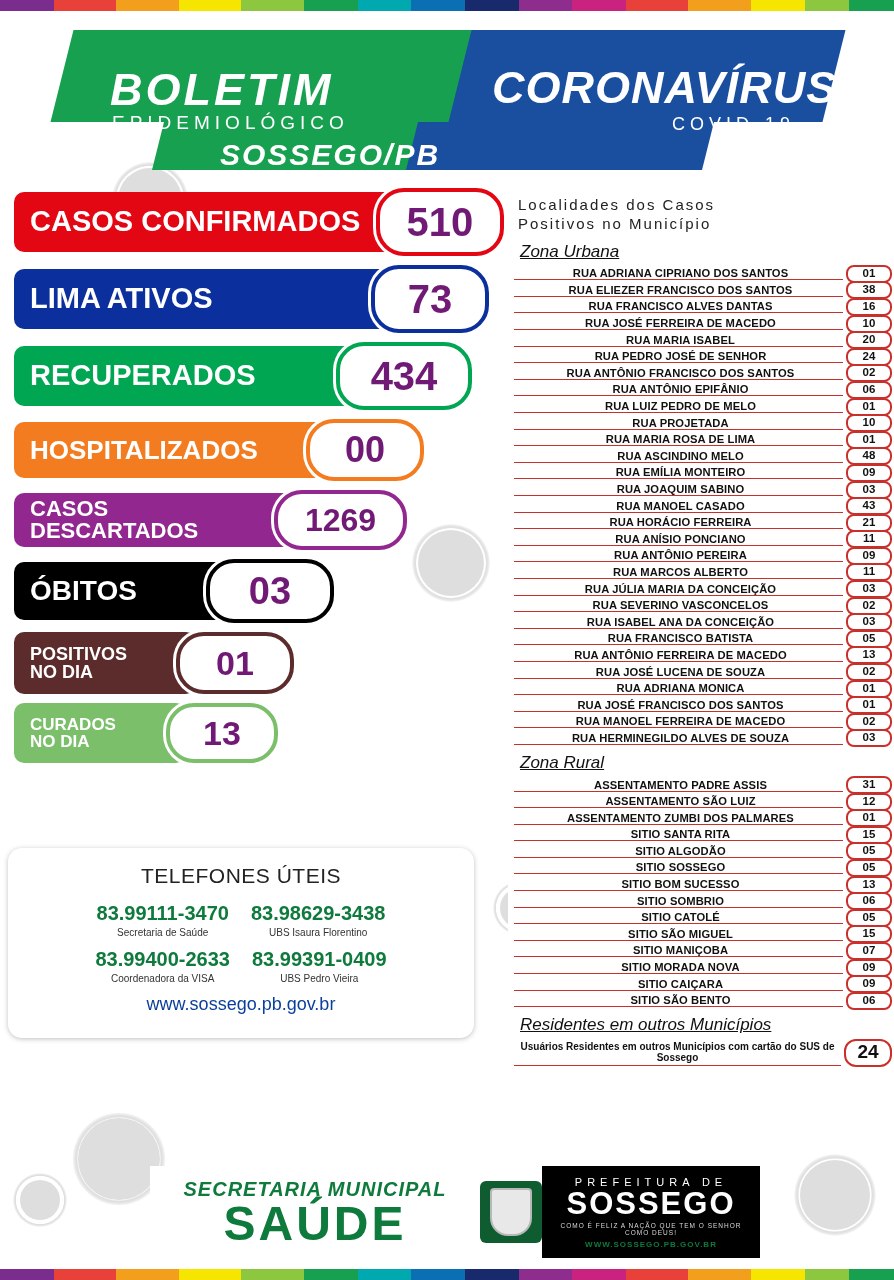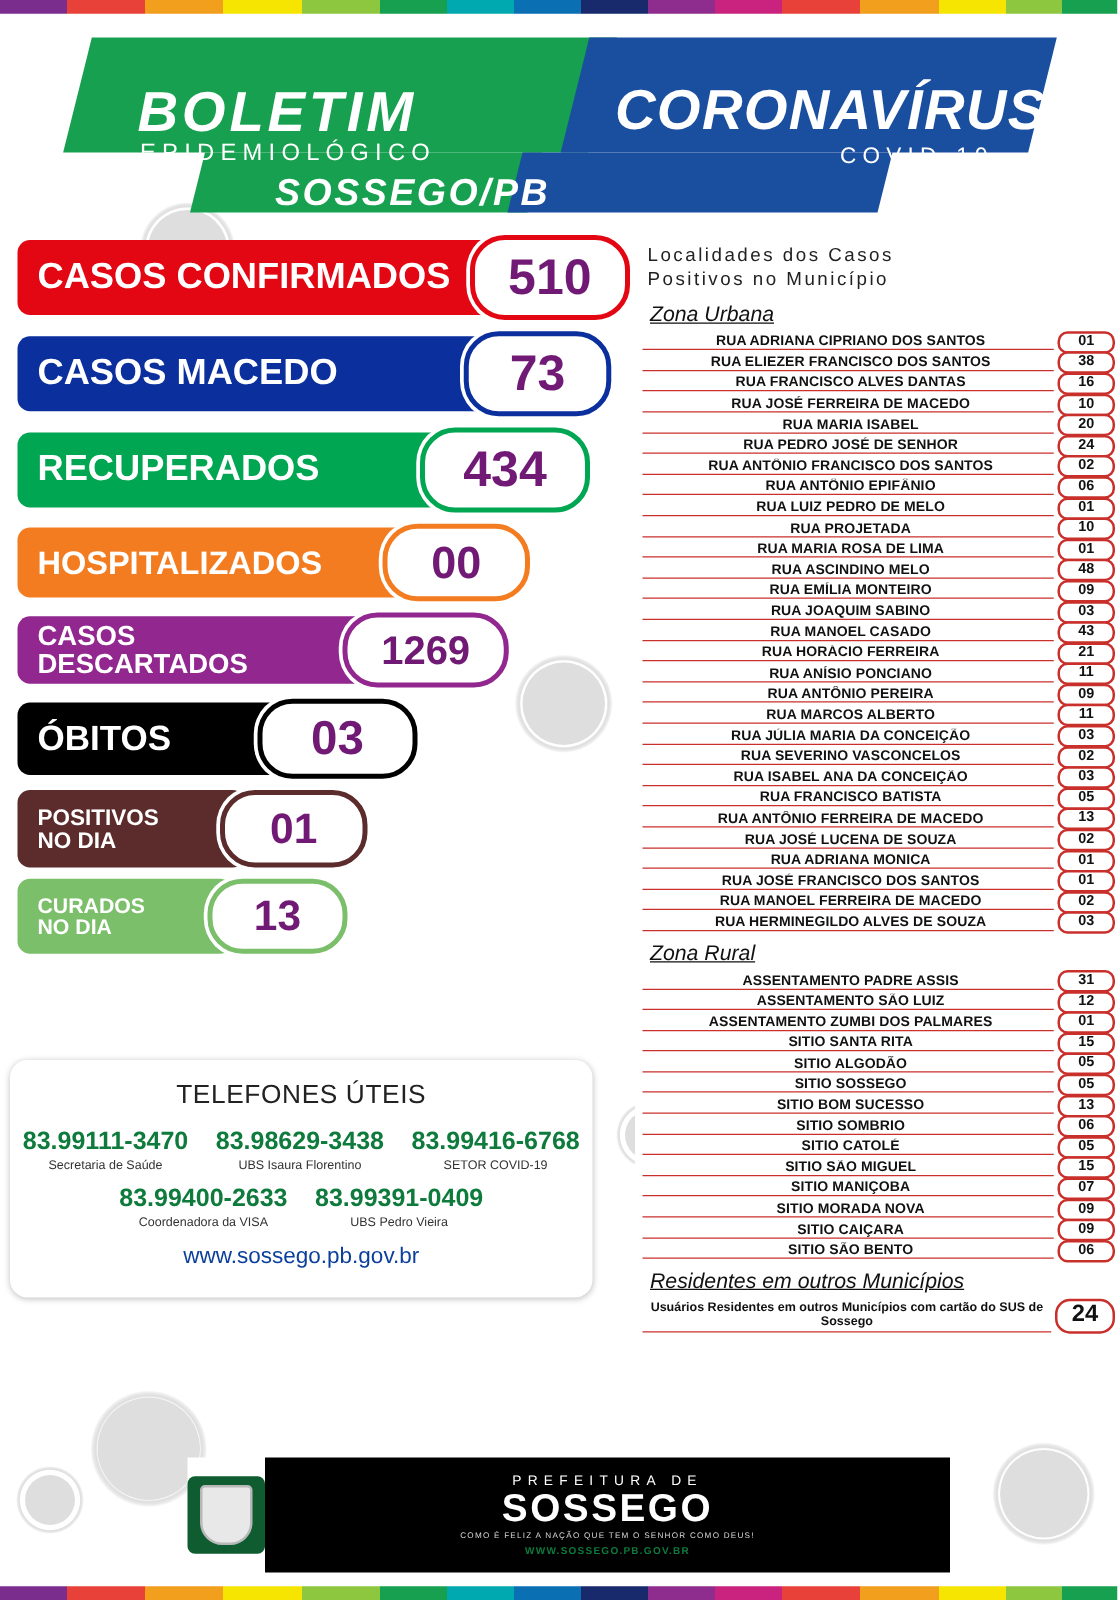--- a/index.html
+++ b/index.html
@@ -144,21 +144,21 @@
   <div class="hdr-txt t-city">SOSSEGO/PB</div>
   <div class="hdr-txt t-date">14 de Fevereiro de 2022</div>
 </div>
 
 <div class="stats">
   <div class="stat s1">
     <div class="bar">CASOS CONFIRMADOS</div>
     <div class="pill">510</div>
   </div>
   <div class="stat s2">
-    <div class="bar">CASOS MACEDO</div>
+    <div class="bar">LIMA ATIVOS</div>
     <div class="pill">73</div>
   </div>
   <div class="stat s3">
     <div class="bar">RECUPERADOS</div>
     <div class="pill">434</div>
   </div>
   <div class="stat s4">
     <div class="bar">HOSPITALIZADOS</div>
     <div class="pill">00</div>
   </div>
@@ -190,24 +190,20 @@
   <h3>TELEFONES ÚTEIS</h3>
   <div class="prow">
     <div class="pitem">
       <div class="pnum">83.99111-3470</div>
       <div class="plab">Secretaria de Saúde</div>
     </div>
     <div class="pitem">
       <div class="pnum">83.98629-3438</div>
       <div class="plab">UBS Isaura Florentino</div>
     </div>
-    <div class="pitem">
-      <div class="pnum">83.99416-6768</div>
-      <div class="plab">SETOR COVID-19</div>
-    </div>
   </div>
   <div class="prow">
     <div class="pitem">
       <div class="pnum">83.99400-2633</div>
       <div class="plab">Coordenadora da VISA</div>
     </div>
     <div class="pitem">
       <div class="pnum">83.99391-0409</div>
       <div class="plab">UBS Pedro Vieira</div>
     </div>
@@ -402,20 +398,24 @@
     </div>
 
   <div class="zone">Residentes em outros Municípios</div>
   <div class="resid">
     <div class="nm">Usuários Residentes em outros Municípios com cartão do SUS de Sossego</div>
     <div class="vl">24</div>
   </div>
 </div>
 
 <div class="footer">
+  <div class="f-left">
+    <div class="f-sec">SECRETARIA MUNICIPAL</div>
+    <div class="f-sau">SAÚDE</div>
+  </div>
   <div class="f-emblem">
     <div class="shield"></div>
   </div>
   <div class="f-right">
     <div class="f-pref">PREFEITURA DE</div>
     <div class="f-soss">SOSSEGO</div>
     <div class="f-slog">COMO É FELIZ A NAÇÃO QUE TEM O SENHOR COMO DEUS!</div>
     <div class="f-site">WWW.SOSSEGO.PB.GOV.BR</div>
   </div>
 </div>

